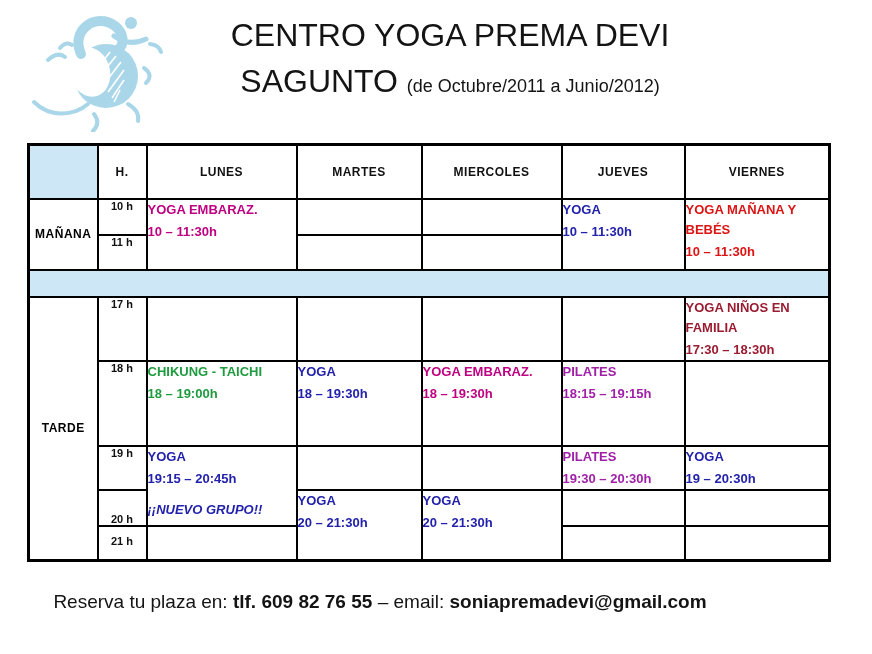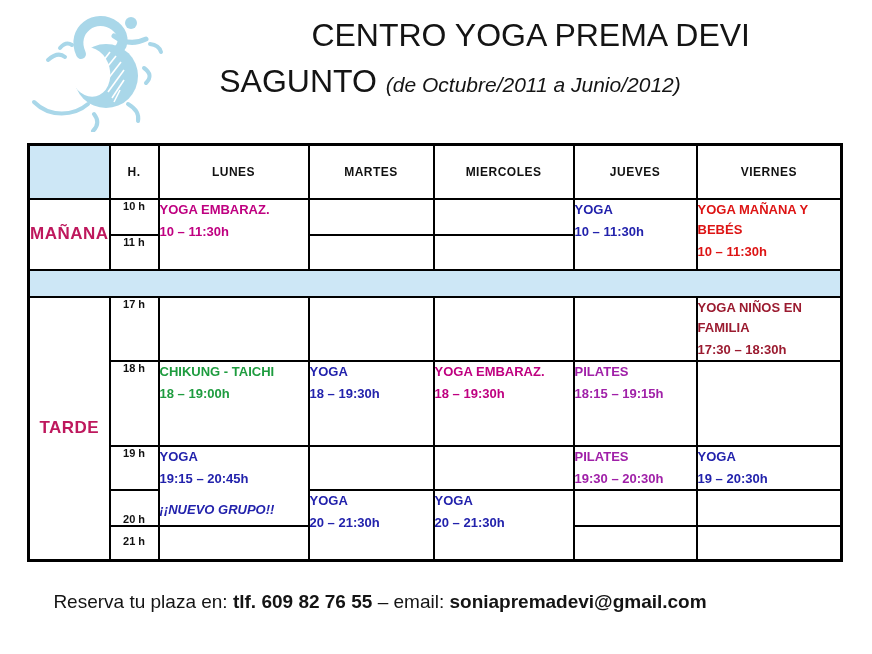--- a/index.html
+++ b/index.html
@@ -2,31 +2,31 @@
 <html><head>
 <meta charset="utf-8">
 <style>
   html,body { margin:0; padding:0; background:#ffffff; }
   body { width:872px; height:654px; font-family:"Liberation Sans", sans-serif; }
   .page { position:relative; width:872px; height:654px; background:#fff; overflow:hidden; }
 
   .logo { position:absolute; left:26px; top:4px; width:148px; height:128px; }
 
   .title-block { position:absolute; left:150px; top:16px; width:600px; text-align:center; color:#141414; }
-  .title-line1 { font-size:32px; line-height:38px; letter-spacing:0px;text-align:right; }
+  .title-line1 { font-size:32px; line-height:38px; letter-spacing:0px; }
   .title-line2 { font-size:32px; line-height:38px; margin-top:8px; }
-  .subtitle { font-size:21px; font-style:italic; letter-spacing:0px; }
+  .subtitle { font-size:18px; letter-spacing:0px; }
 
   table.schedule { position:absolute; left:27px; top:143px; border-collapse:collapse; table-layout:fixed; border:3px solid #000; }
   table.schedule td, table.schedule th { border:2px solid #000; padding:0; overflow:hidden; }
 
   th.day-hdr { font-size:12px; font-weight:bold; text-align:center; vertical-align:middle; color:#111; letter-spacing:0.5px; }
   .hdr-blank { background:#cde7f6; }
   td.hour { font-size:11px; font-weight:bold; text-align:center; vertical-align:top; padding-top:9px; color:#111; }
-  td.cat { font-size:17px; font-weight:bold; text-align:center; vertical-align:middle; color:#be185d; letter-spacing:0.5px; }
+  td.cat { font-size:12px; font-weight:bold; text-align:center; vertical-align:middle; color:#000000; letter-spacing:0.5px; }
   td.entry { font-size:13px; font-weight:bold; text-align:left; vertical-align:top; padding-top:6px; line-height:20px; }
   td.entry .time { margin-top:2px; }
   td.entry .note { font-style:italic; margin-top:11px; }
   tr.sep-row td { background:#cde7f6; }
 
   .c-blue    { color:#2222ac; }
   .c-magenta { color:#bf0080; }
   .c-red     { color:#dd1414; }
   .c-darkred { color:#9b1b30; }
   .c-green   { color:#1e9c3f; }

